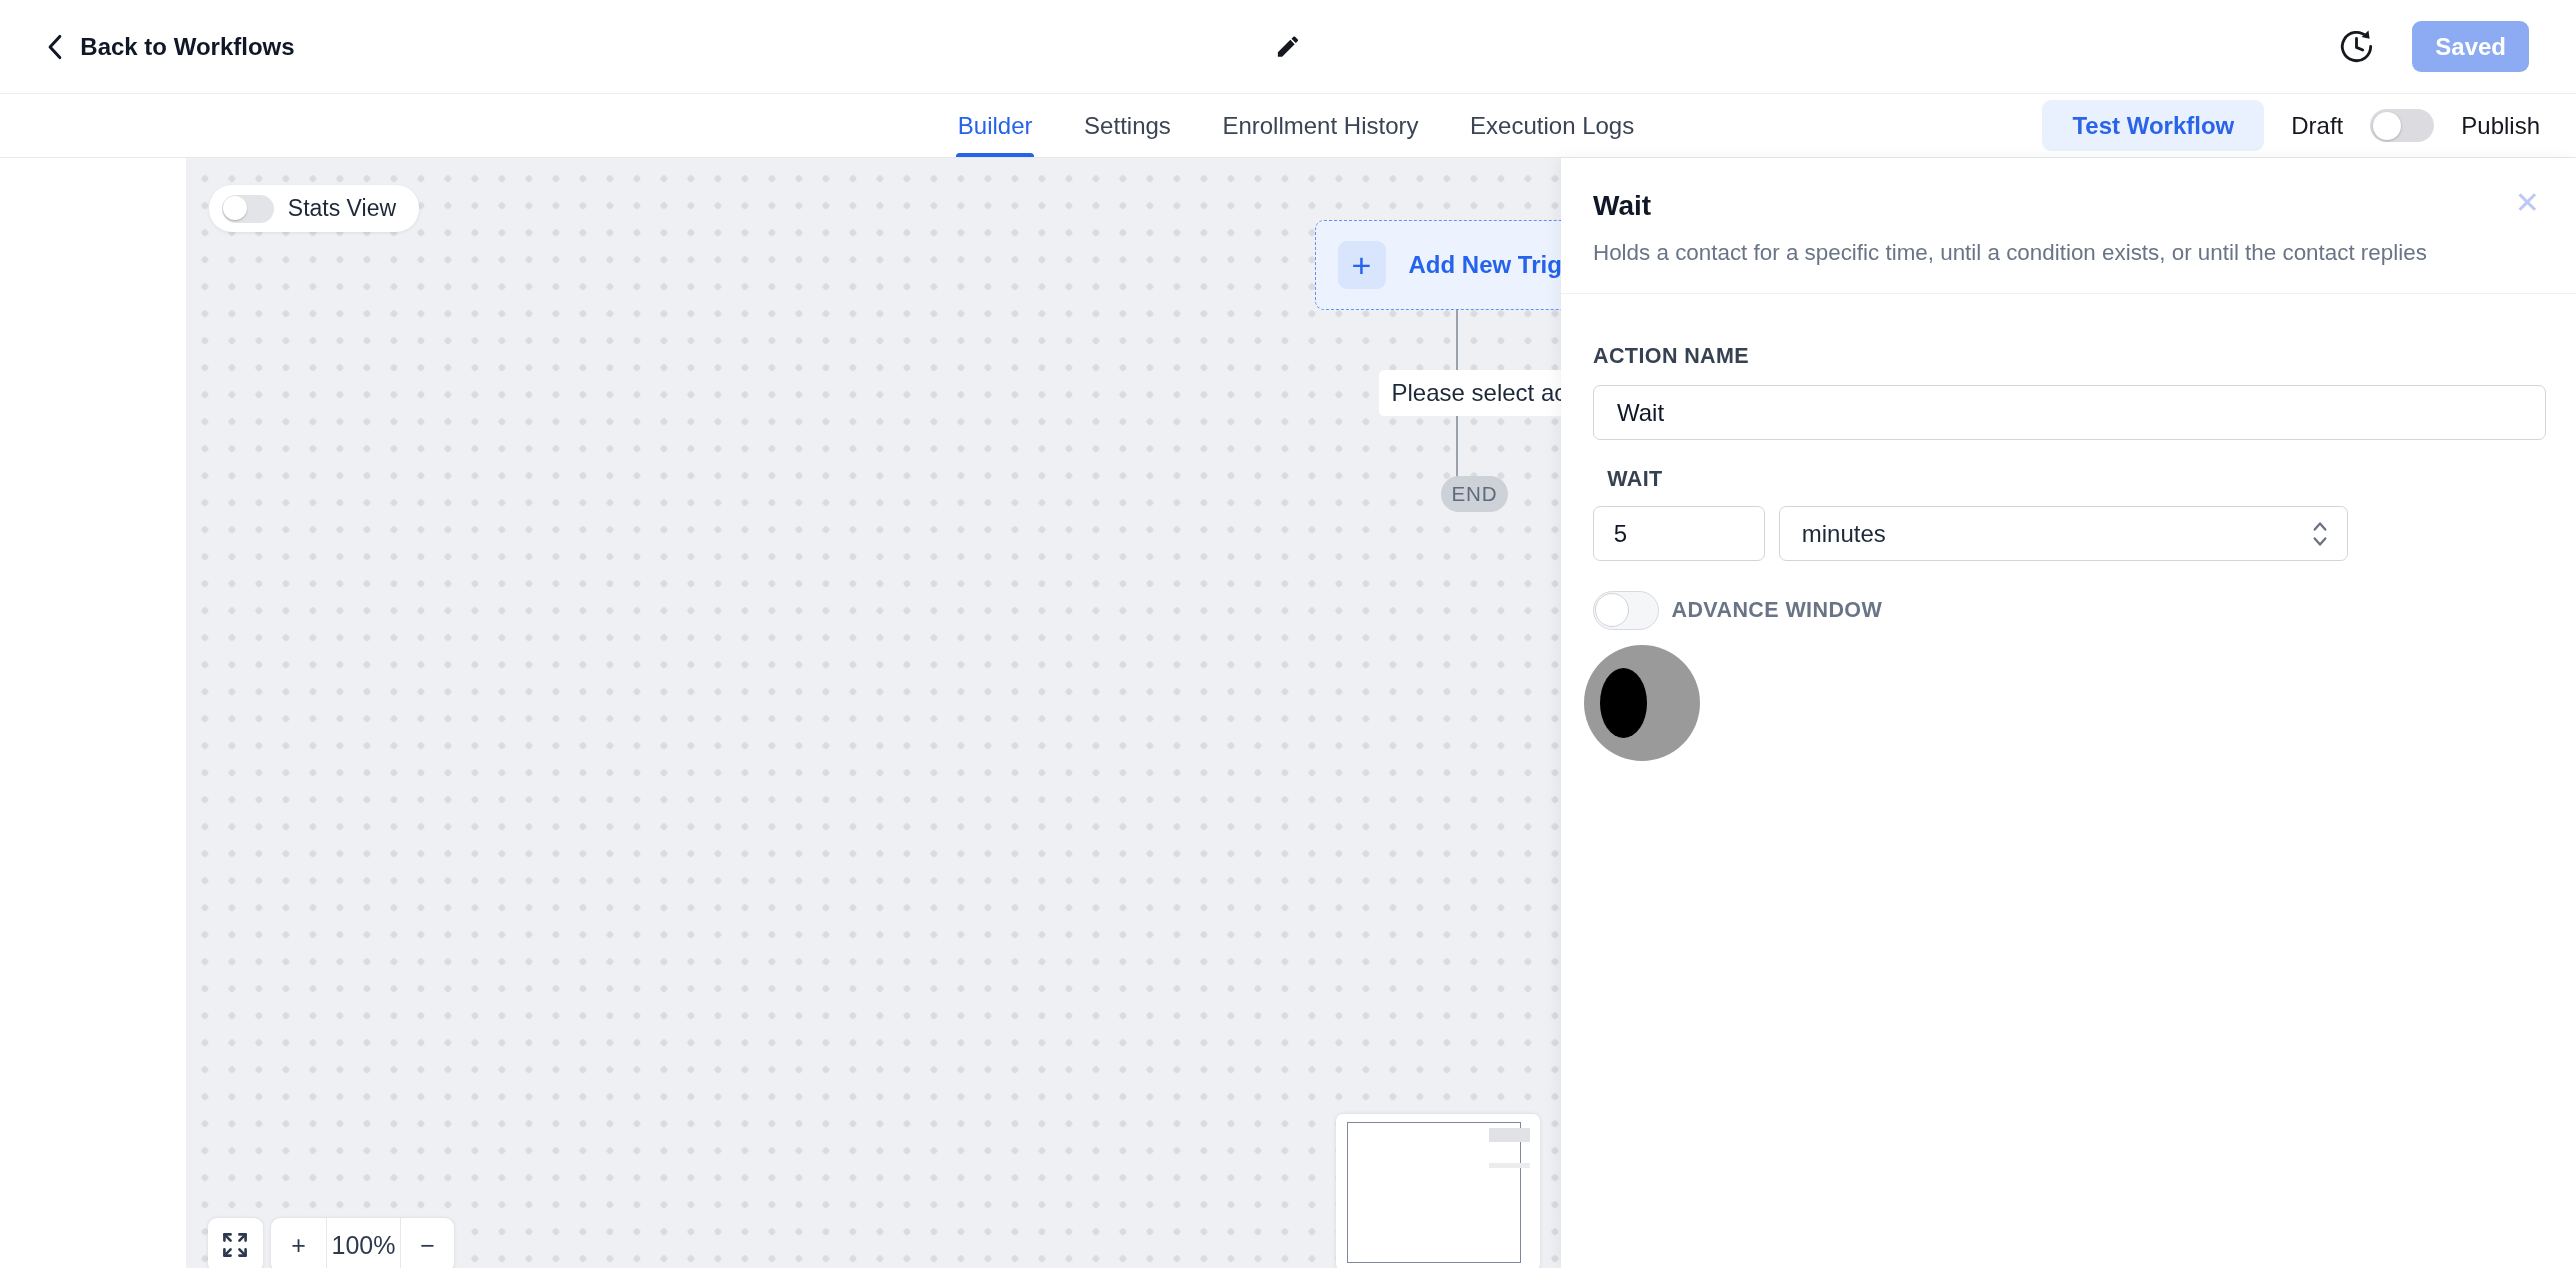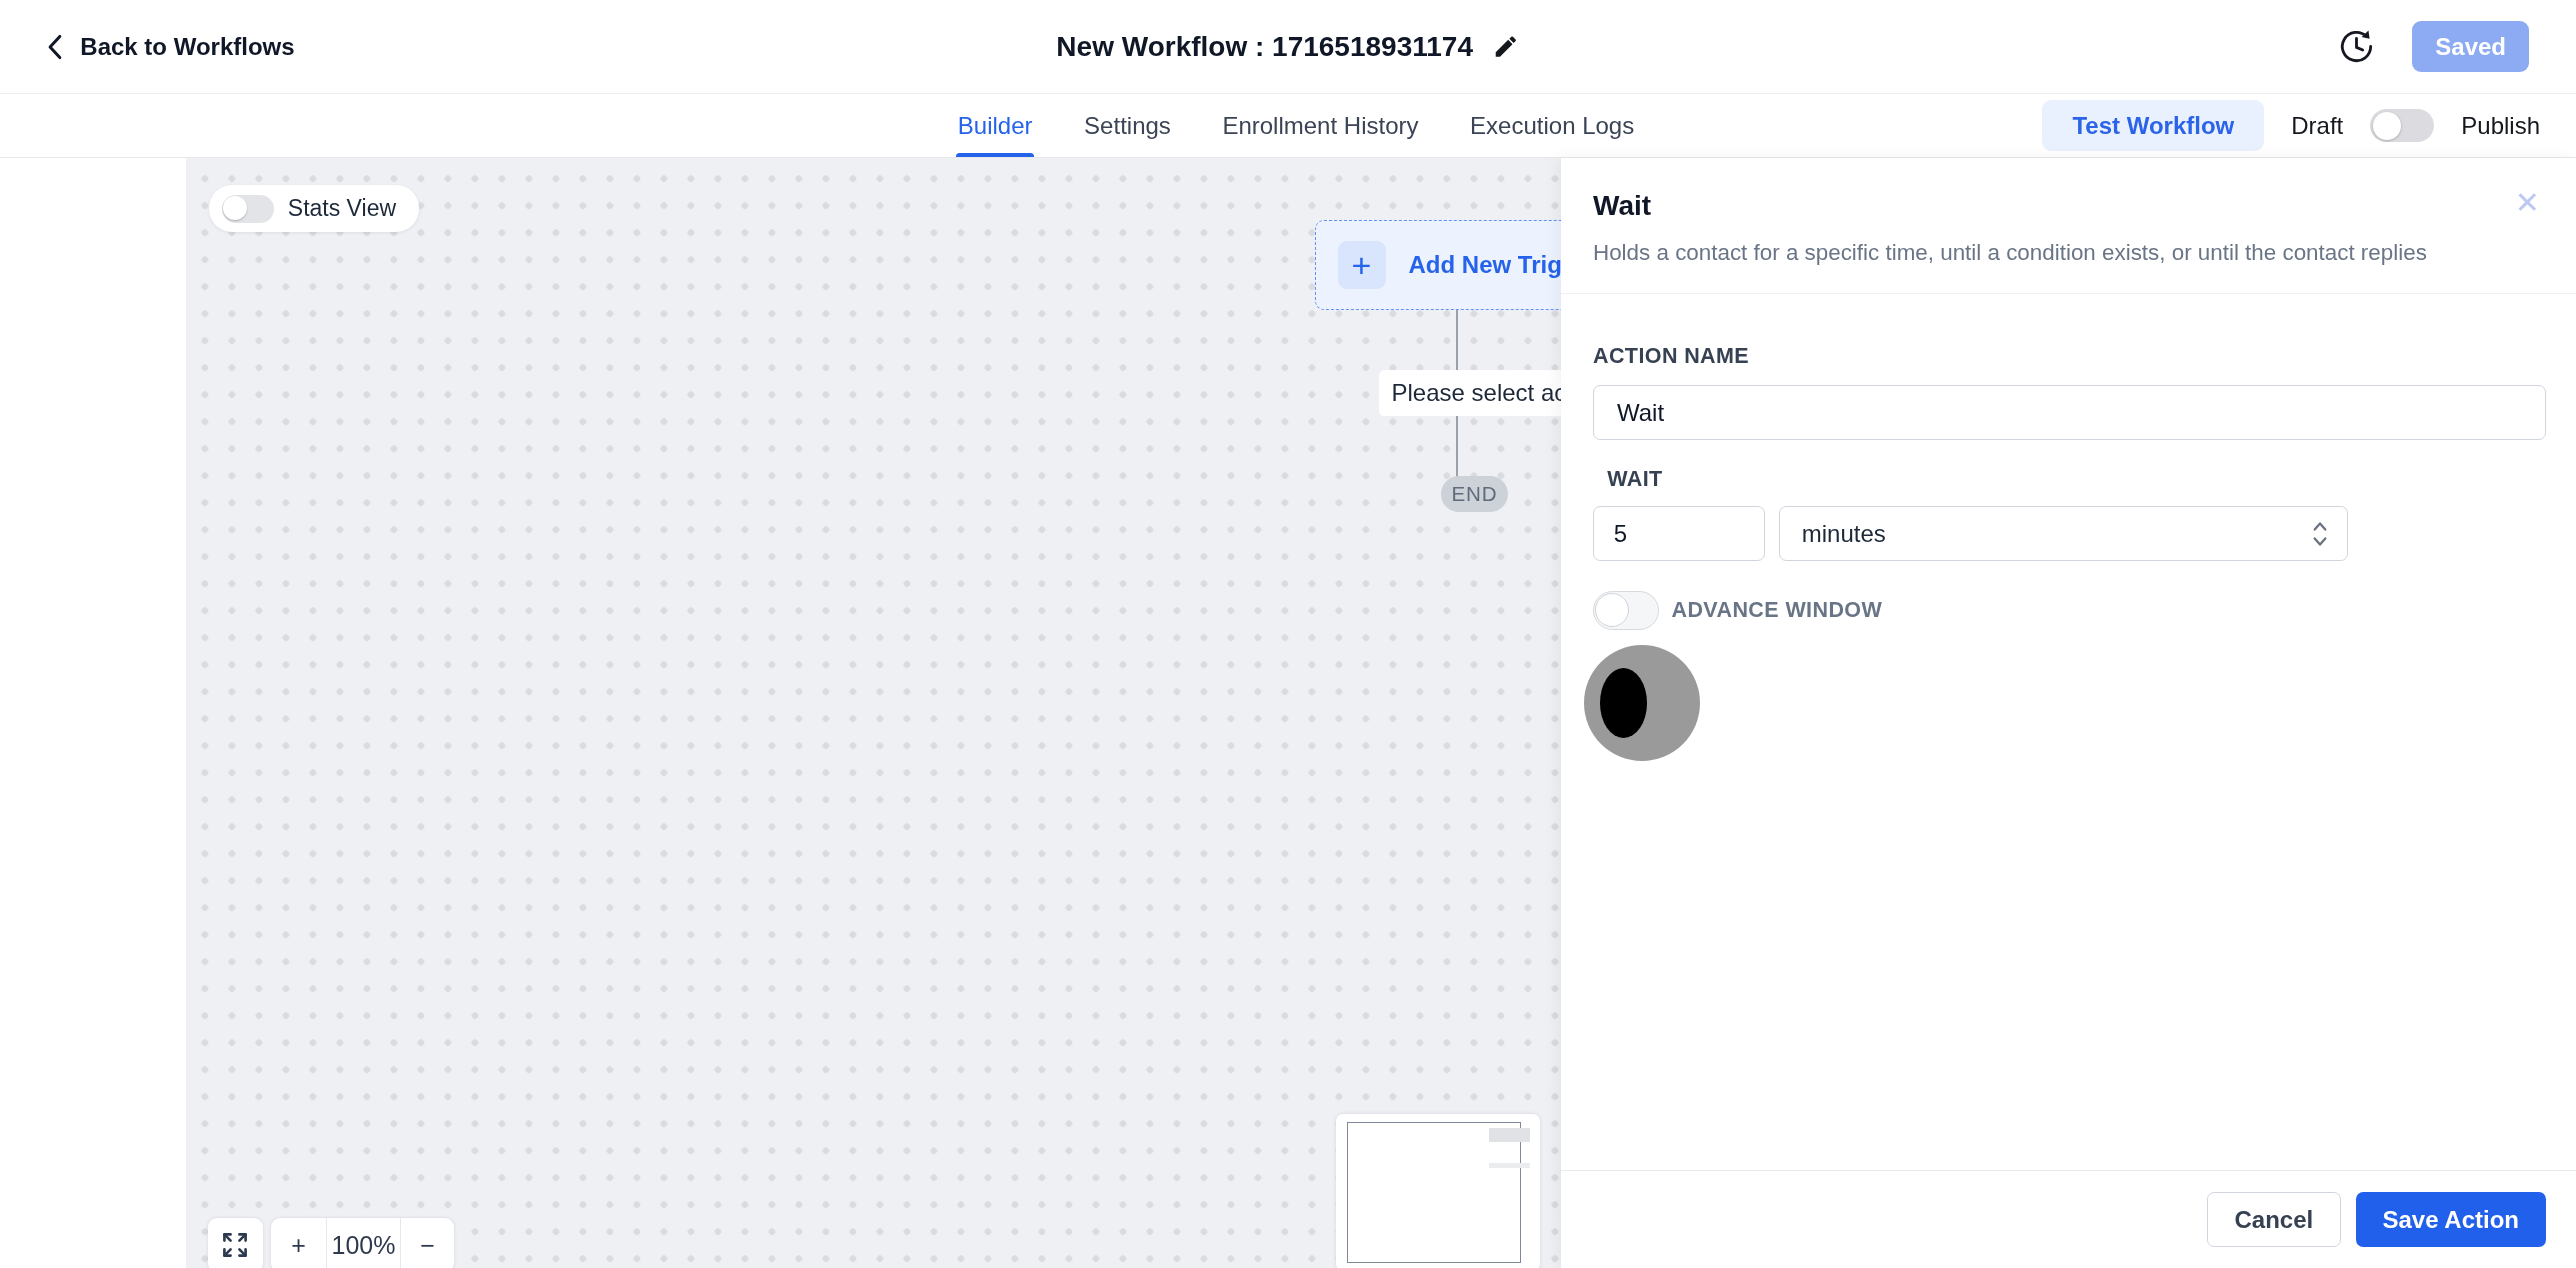--- a/index.html
+++ b/index.html
@@ -144,21 +144,20 @@
   <header class="topbar">
     <div class="back">
       <span>
         <svg width="23" height="30" viewBox="0 0 26 34">
             <polyline points="19,5 8,17 19,29" fill="none" stroke="#101828" stroke-width="3.4" stroke-linecap="round" stroke-linejoin="round"></polyline>
           </svg>
       </span>
       <span class="back-label">Back to Workflows</span>
     </div>
     <div class="title-wrap">
-      <span class="page-title">New Workflow : 1716518931174</span>
       <span>
         <svg width="27" height="27" viewBox="0 0 24 24">
             <path d="M3 17.2V21h3.8L17.9 9.9l-3.8-3.8L3 17.2zM20.7 7.1c.4-.4.4-1 0-1.4l-2.4-2.4c-.4-.4-1-.4-1.4 0l-1.8 1.8 3.8 3.8 1.8-1.8z" fill="#15181e"></path>
           </svg>
       </span>
     </div>
     <div class="topbar-right">
       <span>
         <svg width="39" height="39" viewBox="0 0 44 44">
           <path d="M38 22a16 16 0 1 1-4.7-11.3" fill="none" stroke="#15181e" stroke-width="3.2" stroke-linecap="round"></path>
@@ -277,21 +276,17 @@
               </div>
             <span class="adv-label">ADVANCE WINDOW</span>
           </div>
         </div>
       </div>
 
       <div class="click-dot">
         <div class="core"></div>
       </div>
 
-      <div class="panel-footer">
-        <button class="cancel-btn">Cancel</button>
-        <button class="save-btn">Save Action</button>
-      </div>
     </aside>
 
   </div>
 </div>
 
 
 </body></html>

